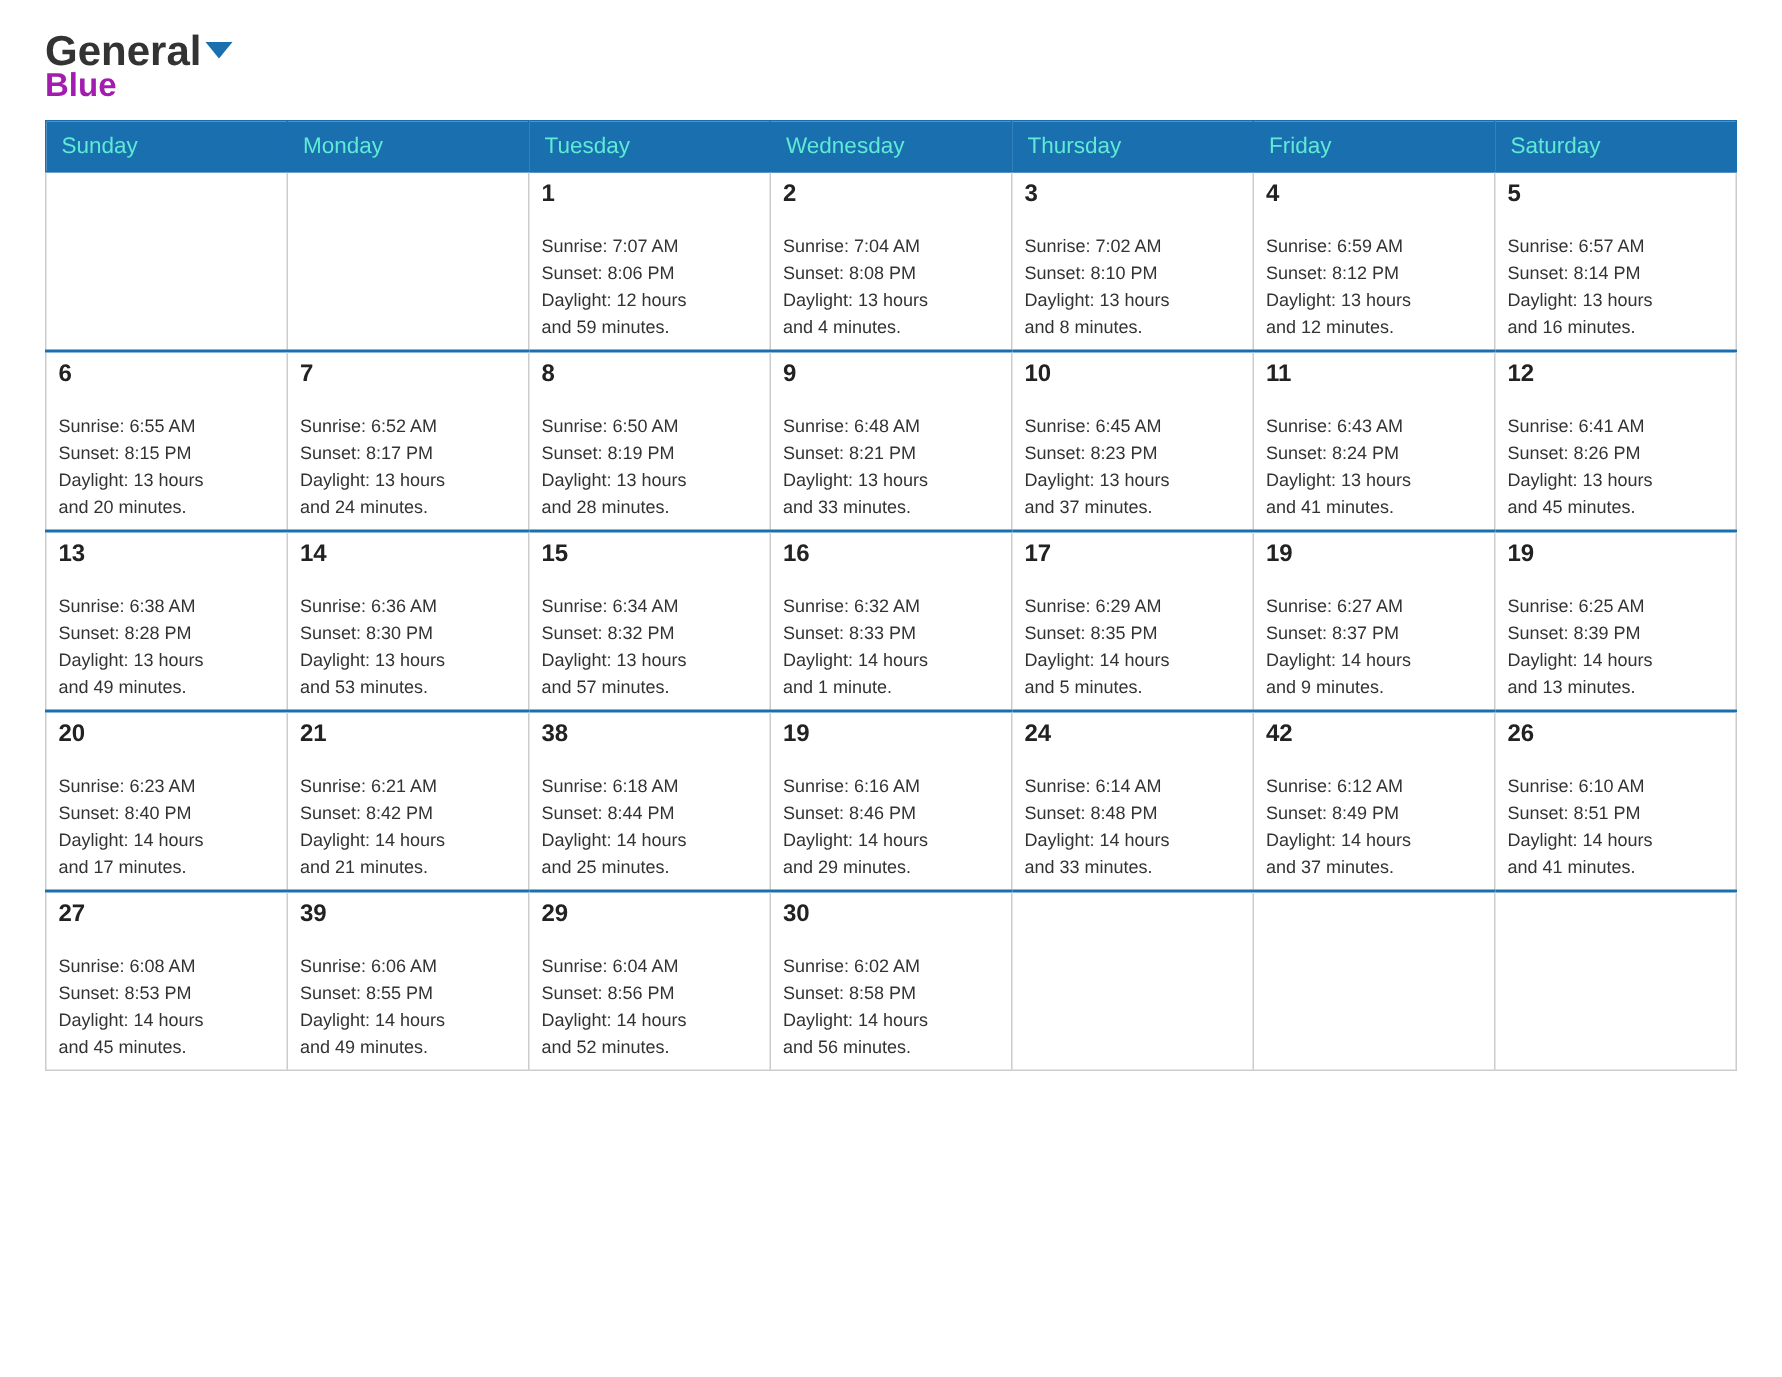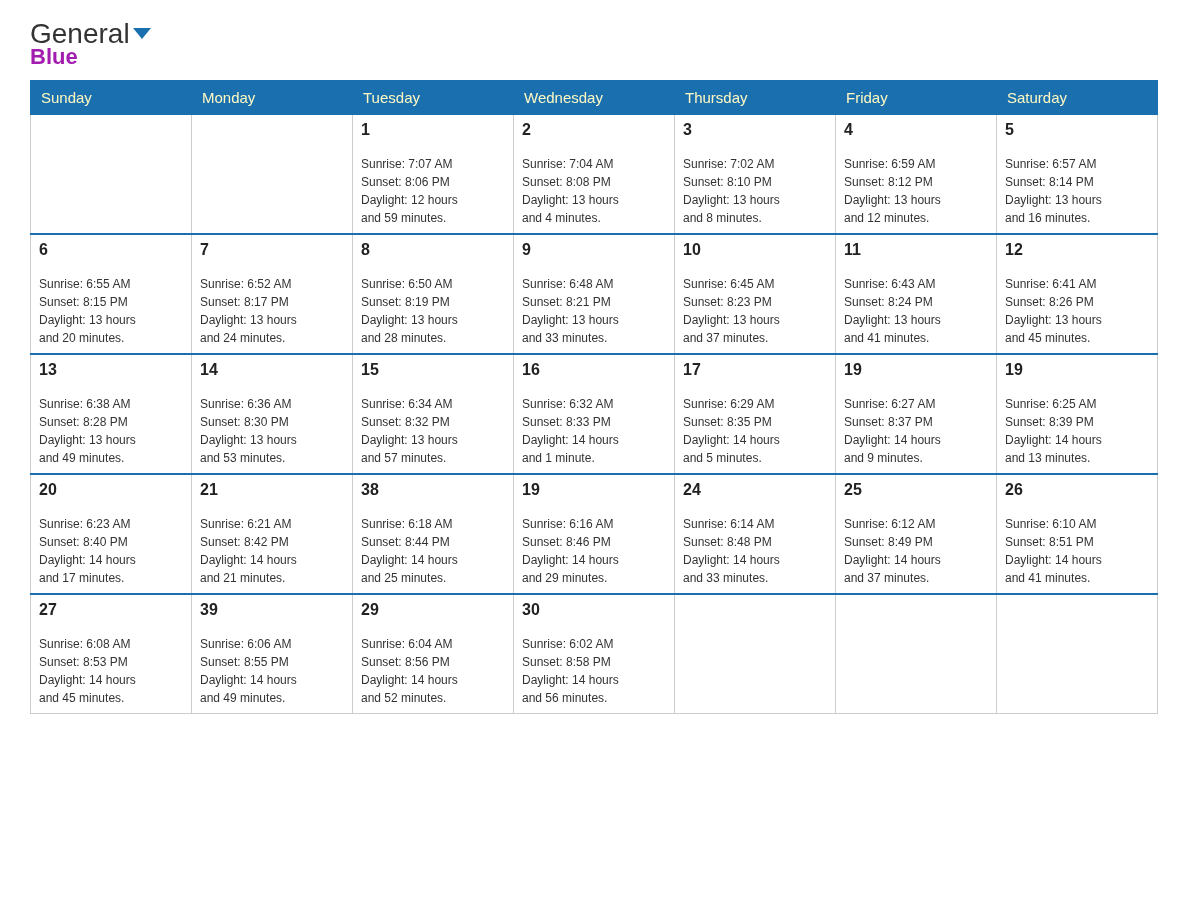--- a/index.html
+++ b/index.html
@@ -16,21 +16,21 @@
       align-items: flex-start;
       margin-bottom: 10px;
     }
     .logo {
       display: flex;
       flex-direction: column;
       align-items: flex-start;
     }
     .logo-text {
       font-size: 28px;
-      font-weight: normal;
+      font-weight: bold;
       color: #333;
       line-height: 1;
     }
     .logo-line2 {
       font-size: 22px;
       font-weight: bold;
       color: #a21caf;
       margin-top: -4px;
     }
     .title-area {
@@ -47,21 +47,21 @@
       color: #444;
       margin-top: 4px;
     }
     .calendar {
       width: 100%;
       border-collapse: collapse;
       margin-top: 10px;
     }
     .calendar th {
       background-color: #1a6faf;
-      color: #fef9c3;
+      color: #5eead4;
       font-size: 15px;
       font-weight: normal;
       padding: 8px 10px;
       text-align: left;
       border: 1px solid #1a6faf;
     }
     .calendar td {
       vertical-align: top;
       border: 1px solid #ccc;
       padding: 6px 8px;
@@ -218,21 +218,21 @@
         </td>
         <td>
           <span class="day-number">19</span>
           <div class="day-info">Sunrise: 6:16 AM<br>Sunset: 8:46 PM<br>Daylight: 14 hours<br>and 29 minutes.</div>
         </td>
         <td>
           <span class="day-number">24</span>
           <div class="day-info">Sunrise: 6:14 AM<br>Sunset: 8:48 PM<br>Daylight: 14 hours<br>and 33 minutes.</div>
         </td>
         <td>
-          <span class="day-number">25</span>
+          <span class="day-number">42</span>
           <div class="day-info">Sunrise: 6:12 AM<br>Sunset: 8:49 PM<br>Daylight: 14 hours<br>and 37 minutes.</div>
         </td>
         <td>
           <span class="day-number">26</span>
           <div class="day-info">Sunrise: 6:10 AM<br>Sunset: 8:51 PM<br>Daylight: 14 hours<br>and 41 minutes.</div>
         </td>
       </tr>
       <tr class="week-row">
         <td>
           <span class="day-number">27</span>

